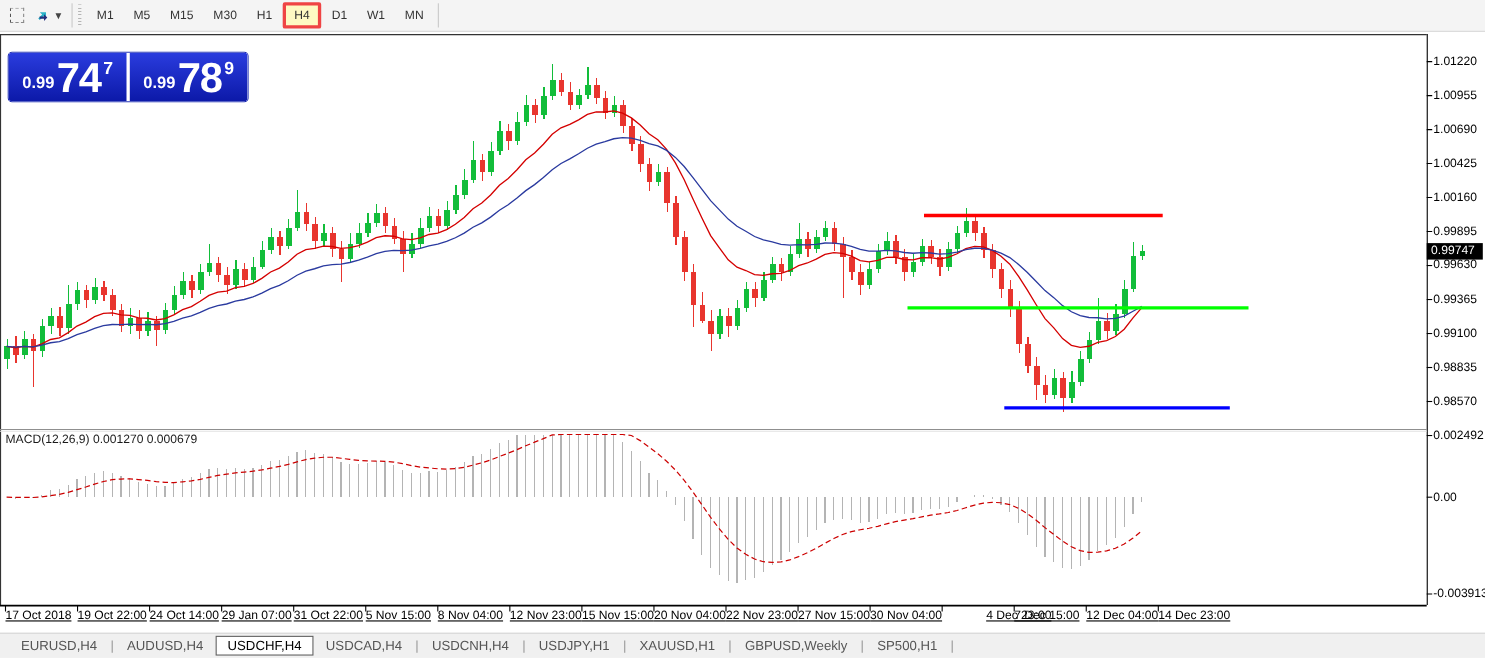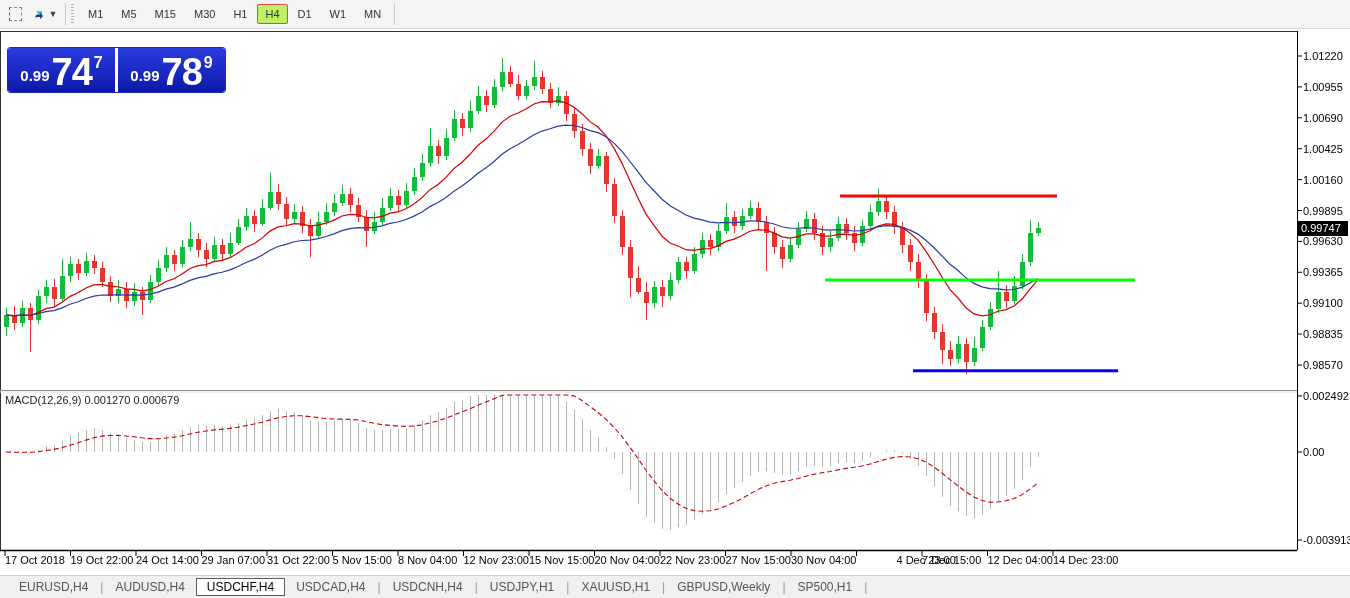--- a/index.html
+++ b/index.html
@@ -12,35 +12,35 @@
   .tb-icon { width:24px; height:22px; display:flex; align-items:center; justify-content:center; }
   .dashedbox { width:13px; height:14px; border:1px dashed #8a8a8a; border-left-color:#555; }
   .tb-caret { font-size:9px; color:#444; margin-left:2px; }
   .tb-sep { width:1px; height:22px; background:#c9c9c9; margin:0 4px; }
   .tb-grip { width:5px; height:20px; margin-right:4px;
     background-image:repeating-linear-gradient(to bottom,#b5b5b5 0 1px,transparent 1px 3px);
     background-size:3px 100%; background-repeat:no-repeat; background-position:center; }
   #tf-buttons { display:flex; align-items:center; }
   .tf-btn { min-width:26px; padding:3px 7px; font-size:11px; color:#333; text-align:center;
     margin:5px 1px; border:1px solid transparent; border-radius:2px; }
-  .tf-btn.active { background:#bef264; border:1px solid #ef4444; }
+  .tf-btn.active { background:#fef9c3; border:3px solid #ef4444; }
 
   
   #chart-window { position:relative; width:1350px; height:546px; background:#fff; }
   #chart-svg { position:absolute; left:0; top:0; }
 
   #symbol-title { position:absolute; left:6px; top:7px; font-size:12px; color:#151515; white-space:nowrap; }
   #symbol-title .arr { font-size:8px; vertical-align:2px; margin-right:5px; color:#222; }
   #symbol-title .ohlc { margin-left:7px; }
 
   #macd-label { position:absolute; left:5px; top:365px; font-size:11px; color:#1a1a1a; }
 
   .pl, .ml { position:absolute; left:1303px; font-size:11px; color:#000;
     transform:translateY(-50%); white-space:nowrap; }
-  .tl { position:absolute; top:525px; font-size:11px; color:#000; white-space:nowrap; }
+  .tl { position:absolute; top:525px; font-size:11px; color:#000; white-space:nowrap;text-decoration:underline; }
 
   #price-badge { position:absolute; left:1297px; width:51px; height:15px; background:#000;
     color:#fff; font-size:11px; line-height:15px; padding-left:4px; }
 
   
   #trade-panel { position:absolute; left:8px; top:19px; width:217px; border-radius:3px;
     box-shadow:0 0 0 1px #1d2cb5; overflow:hidden; background:#fff; }
   .tp-row1 { display:flex; height:30px; background:linear-gradient(#2c3ee0,#1322b8); }
   .tp-sell, .tp-buy { flex:1; color:#fff; font-size:14px; display:flex; align-items:center;
     justify-content:center; border-bottom:1px solid #fff; }

